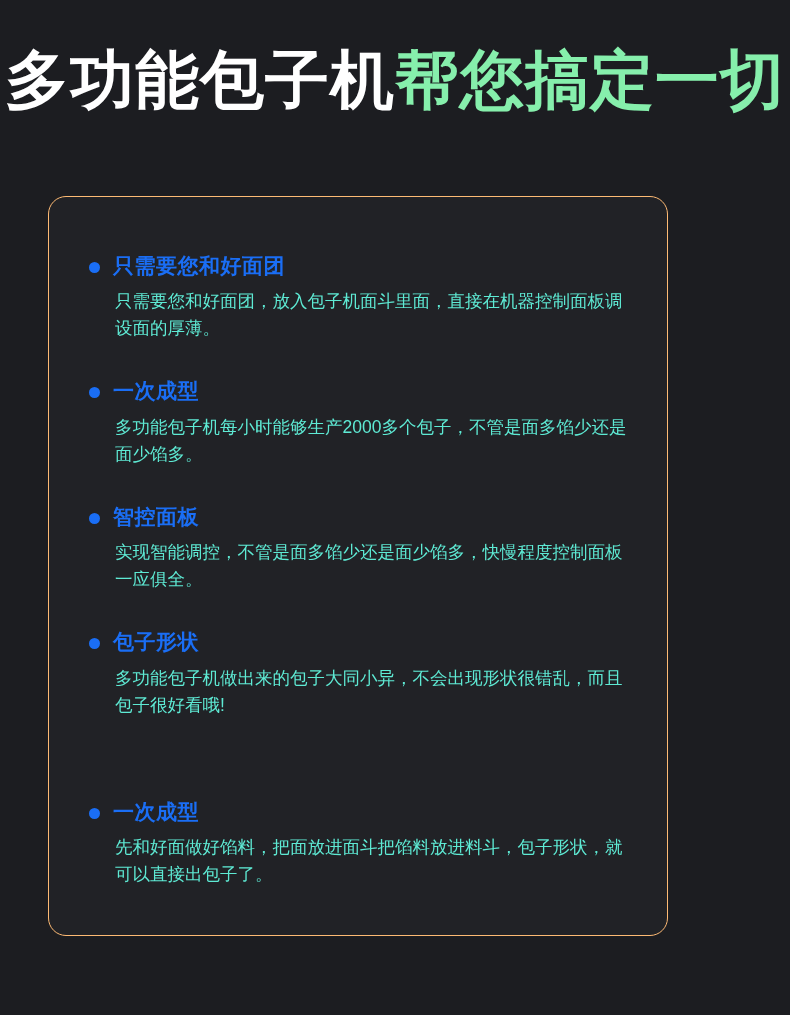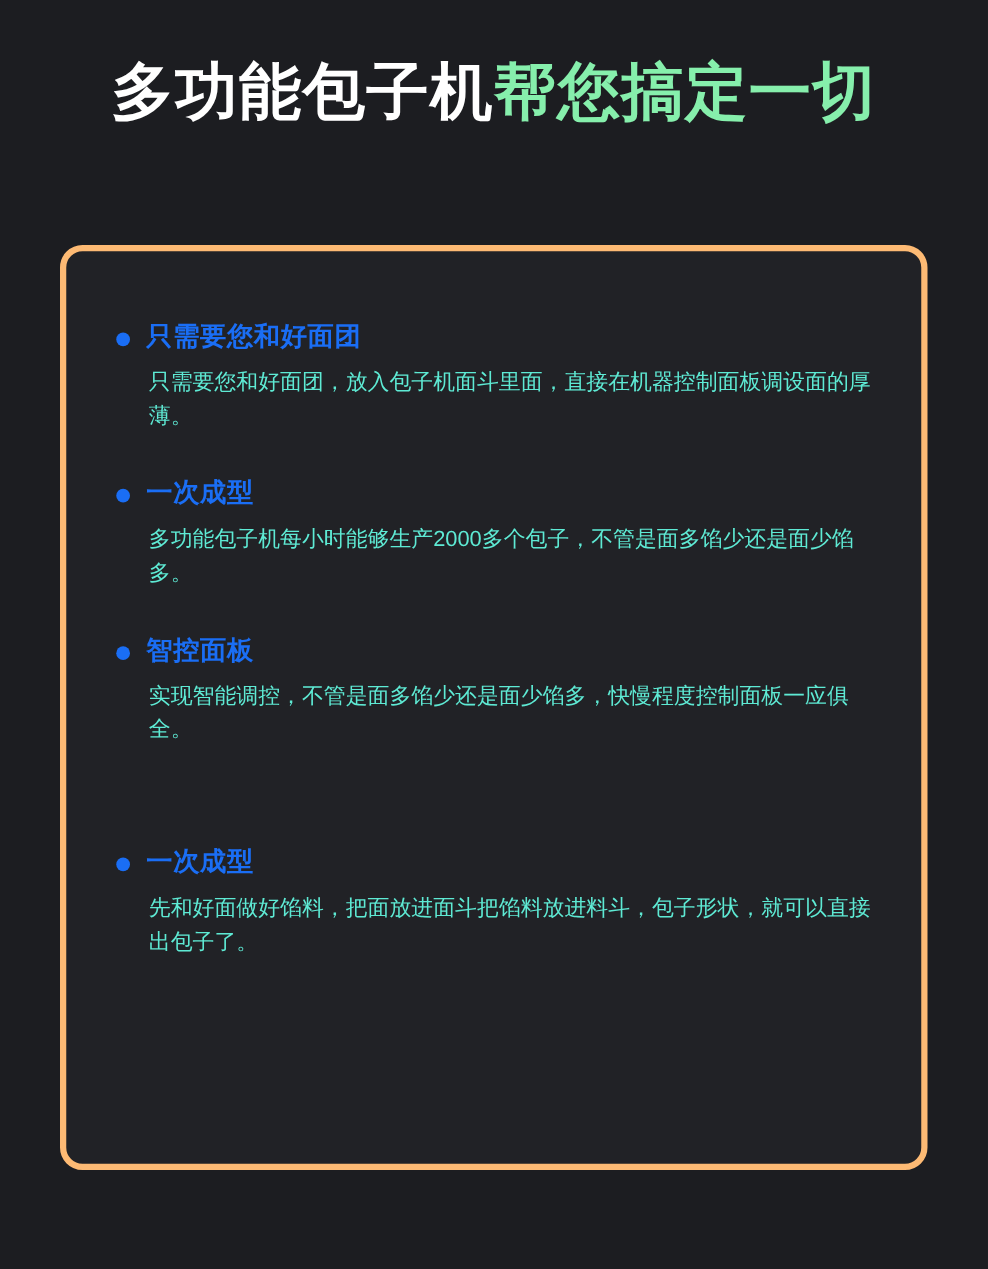--- a/index.html
+++ b/index.html
@@ -20,38 +20,38 @@
     height: 1015px;
     box-sizing: border-box;
   }
   .headline {
     text-align: center;
     padding-top: 48px;
     line-height: 1;
     white-space: nowrap;
   }
   .headline .part {
-    font-size: 50px;
+    font-size: 64px;
     font-weight: bold;
     letter-spacing: 1px;
   }
   .headline .white {
     color: #ffffff;
   }
   .headline .blue {
     color: #86efac;
   }
   .card {
     position: absolute;
     left: 48px;
     top: 196px;
-    width: 694px;
+    width: 620px;
     height: 740px;
     box-sizing: border-box;
-    border: 5px solid #fdba74;
+    border: 1px solid #fdba74;
     border-radius: 18px;
     background: #212226;
   }
   .list {
     padding: 56px 34px 0 34px;
   }
   .item {
     position: relative;
     margin-bottom: 36px;
     padding-left: 30px;
@@ -111,20 +111,25 @@
         <p class="item-title">一次成型</p>
         <p class="item-desc">多功能包子机每小时能够生产2000多个包子，不管是面多馅少还是面少馅多。</p>
       </div>
 
       <div class="item">
         <span class="bullet"></span>
         <p class="item-title">智控面板</p>
         <p class="item-desc">实现智能调控，不管是面多馅少还是面少馅多，快慢程度控制面板一应俱全。</p>
       </div>
 
+      <div class="item">
+        <span class="bullet"></span>
+        <p class="item-title">包子形状</p>
+        <p class="item-desc">多功能包子机做出来的包子大同小异，不会出现形状很错乱，而且包子很好看哦!</p>
+      </div>
 
       <div class="item spaced-top">
         <span class="bullet"></span>
         <p class="item-title">一次成型</p>
         <p class="item-desc">先和好面做好馅料，把面放进面斗把馅料放进料斗，包子形状，就可以直接出包子了。</p>
       </div>
 
     </div>
   </div>
 

